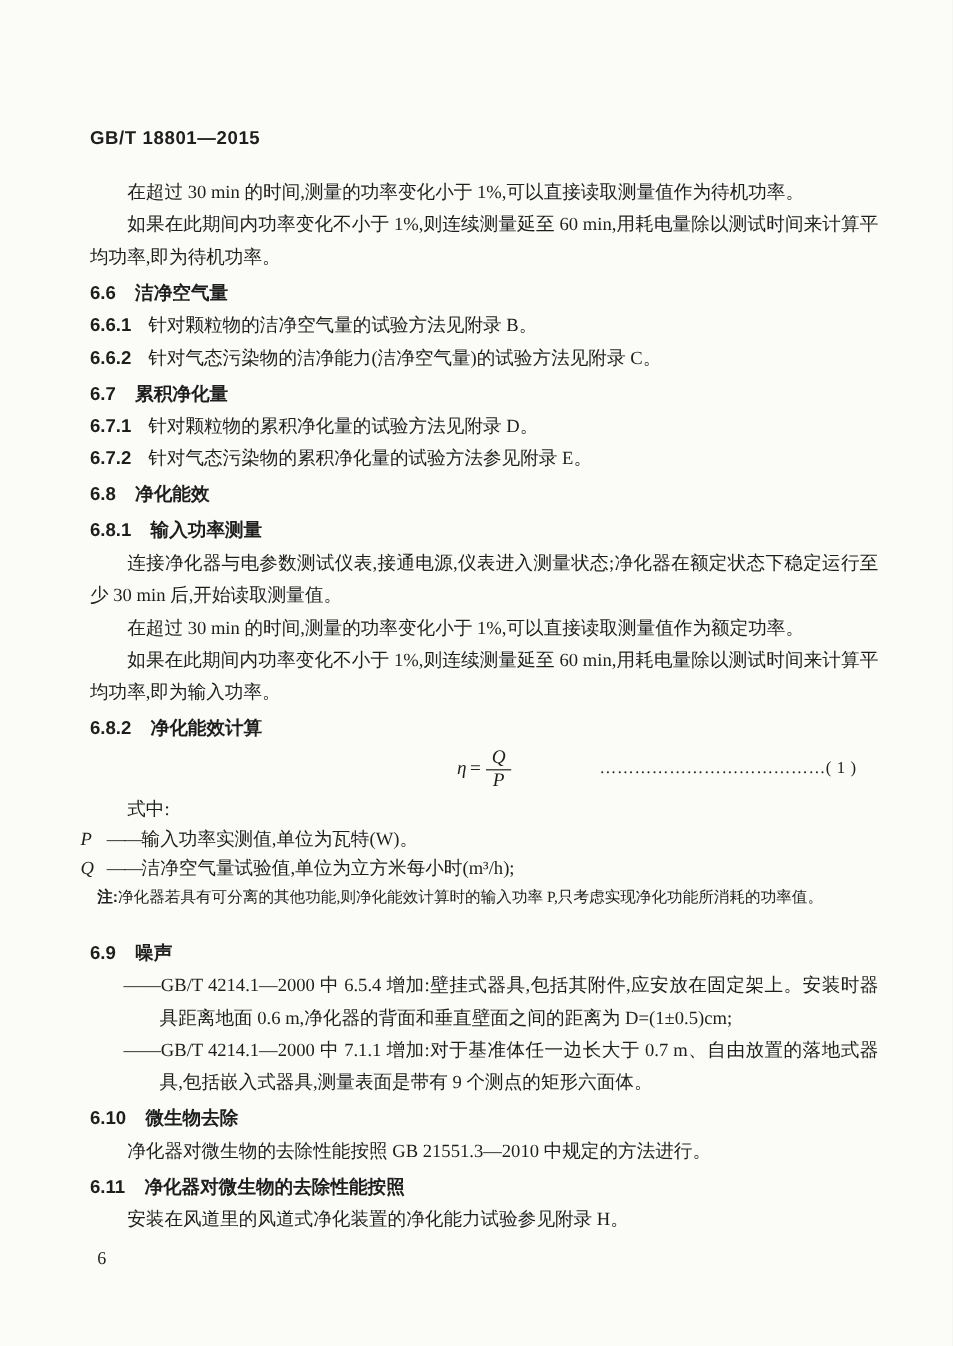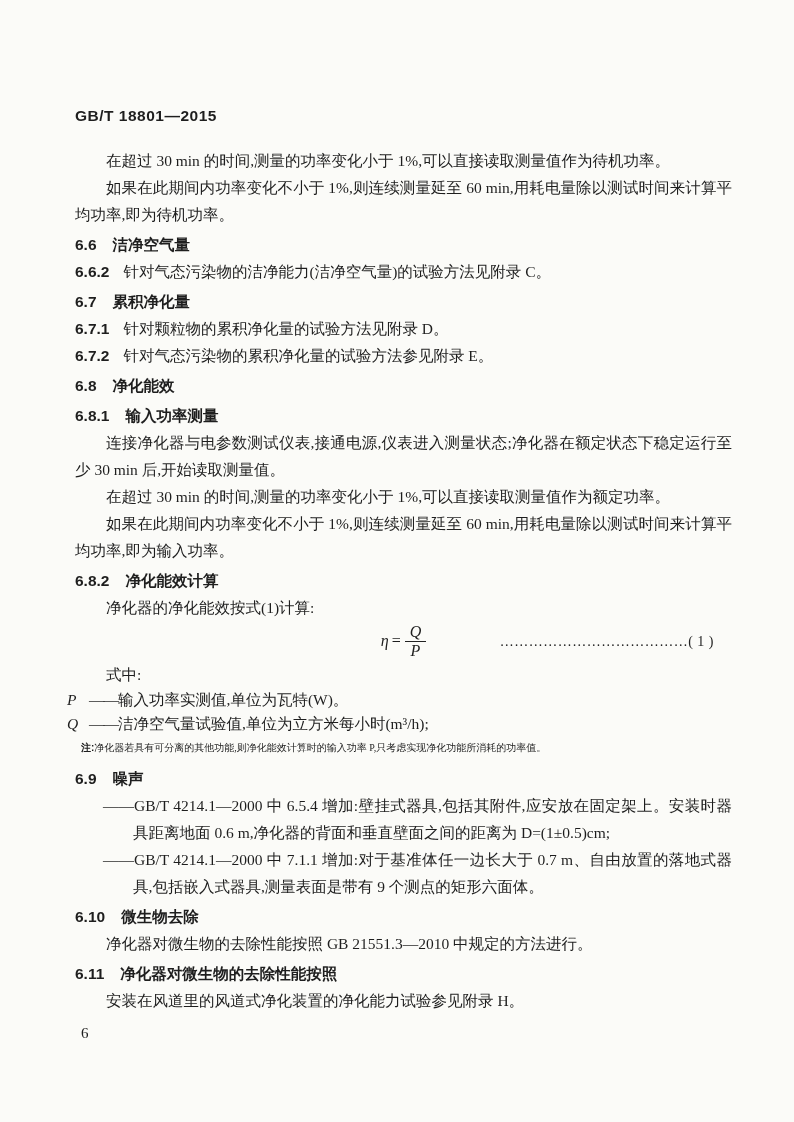--- a/index.html
+++ b/index.html
@@ -57,21 +57,21 @@
   .where-label{text-indent:2em;margin:0;text-align:left;}
   .def-line{
     line-height:23.5px;margin:0 0 0 -8px;text-align:left;
   }
   .def-symbol{
     display:inline-block;min-width:22px;
     font-style:italic;font-family:"Liberation Serif","DejaVu Serif",serif;
   }
   .def-dash{letter-spacing:-1px;}
   .note-line{
-    font-size:10px;line-height:22px;margin:2px 0 6px 6px;text-align:justify;
+    font-size:13px;line-height:22px;margin:2px 0 22px 6px;text-align:justify;
   }
   .note-label{font-weight:bold;font-family:"Liberation Sans","DejaVu Sans",sans-serif;}
   .dash-item{
     padding-left:58px;text-indent:-30px;margin:0;text-align:justify;
   }
   .page-number{
     margin-top:6px;padding-left:6px;text-align:left;
     font-size:15px;
   }
 </style>
@@ -81,20 +81,23 @@
 <div class="page">
 
   <div class="doc-header">GB/T 18801—2015</div>
 
   <p class="para first-para">在超过 30 min 的时间,测量的功率变化小于 1%,可以直接读取测量值作为待机功率。</p>
   <p class="para">如果在此期间内功率变化不小于 1%,则连续测量延至 60 min,用耗电量除以测试时间来计算平均功率,即为待机功率。</p>
 
   <h2 class="sec-heading">
     <span class="sec-num">6.6</span><span>洁净空气量</span>
   </h2>
+  <p class="clause">
+    <span class="cl-num">6.6.1</span><span>针对颗粒物的洁净空气量的试验方法见附录 B。</span>
+  </p>
   <p class="clause">
     <span class="cl-num">6.6.2</span><span>针对气态污染物的洁净能力(洁净空气量)的试验方法见附录 C。</span>
   </p>
 
   <h2 class="sec-heading">
     <span class="sec-num">6.7</span><span>累积净化量</span>
   </h2>
   <p class="clause">
     <span class="cl-num">6.7.1</span><span>针对颗粒物的累积净化量的试验方法见附录 D。</span>
   </p>
@@ -109,21 +112,20 @@
   <h2 class="sec-heading">
     <span class="sec-num">6.8.1</span><span>输入功率测量</span>
   </h2>
   <p class="para">连接净化器与电参数测试仪表,接通电源,仪表进入测量状态;净化器在额定状态下稳定运行至少 30 min 后,开始读取测量值。</p>
   <p class="para">在超过 30 min 的时间,测量的功率变化小于 1%,可以直接读取测量值作为额定功率。</p>
   <p class="para">如果在此期间内功率变化不小于 1%,则连续测量延至 60 min,用耗电量除以测试时间来计算平均功率,即为输入功率。</p>
 
   <h2 class="sec-heading">
     <span class="sec-num">6.8.2</span><span>净化能效计算</span>
   </h2>
-  <p class="para">净化器的净化能效按式(1)计算:</p>
 
   <div class="formula-row">
     <span class="equation">
       <span>η</span>
         <span class="eq-sign">=</span>
         <span class="frac">
           <span class="frac-num">Q</span>
           <span class="frac-den">P</span>
         </span>
     </span>

